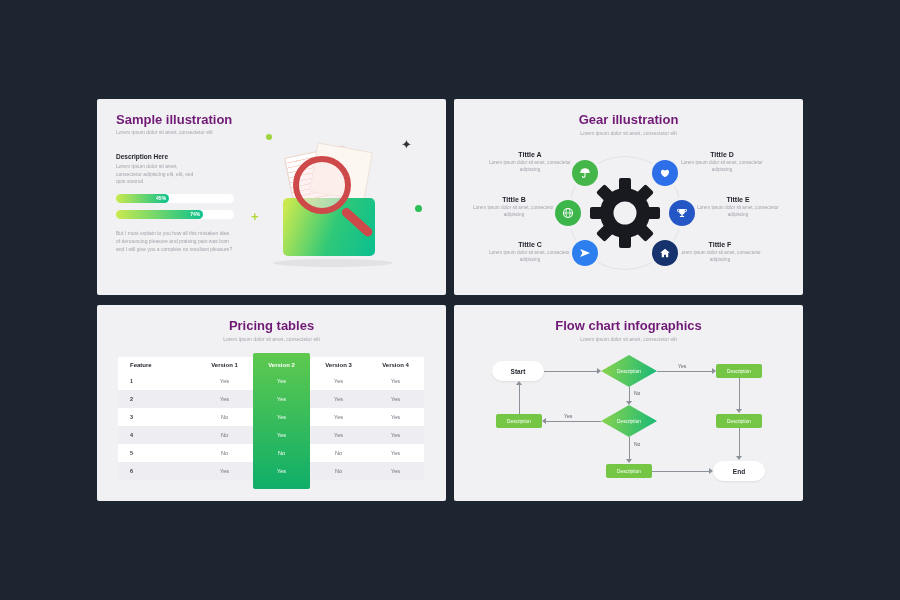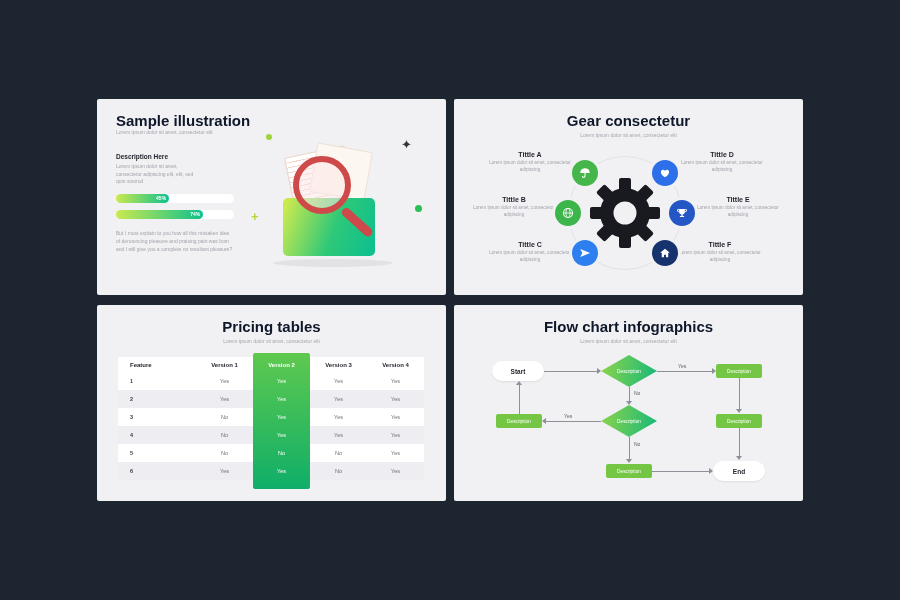--- a/index.html
+++ b/index.html
@@ -3,21 +3,21 @@
 <meta charset="utf-8">
 <style>
   * { margin:0; padding:0; box-sizing:border-box; }
   html,body { width:900px; height:600px; }
   body { background:#1d2531; font-family:"Liberation Sans",sans-serif; position:relative; overflow:hidden; }
 
   .deck { position:absolute; left:97px; top:99px; display:grid;
           grid-template-columns:349px 349px; grid-template-rows:196px 196px; gap:10px 8px; }
   .slide { background:#f1f1f4; position:relative; overflow:hidden; border-radius:2px; }
 
-  .s-title { font-size:15px; font-weight:bold; color:#0f172a; }
+  .s-title { font-size:13px; font-weight:bold; color:#701a75; }
   .s-title.center { text-align:center; margin-top:13px; }
   .s-sub { font-size:5px; color:#a3a7af; }
   .s-sub.center { text-align:center; margin-top:3px; }
 
   
   .s1-title { position:absolute; left:19px; top:13px; }
   .s1-sub { position:absolute; left:19px; top:30px; }
   .s1-col { position:absolute; left:19px; top:54px; width:118px; }
   .s1-desc-label { font-size:6.5px; font-weight:bold; color:#23262e; }
   .s1-desc-text { margin-top:3px; width:86px; font-size:5px; color:#a0a4ab; line-height:1.5; }
@@ -123,21 +123,21 @@
       <div class="glass"></div>
       <div class="glass-handle"></div>
       <div class="spark-star">✦</div>
       <div class="spark-dot-green"></div>
       <div class="spark-dot-lime"></div>
       <div class="spark-plus">+</div>
     </div>
   </div>
 
   <div class="slide">
-    <div class="s-title center">Gear consectetur</div>
+    <div class="s-title center">Gear illustration</div>
     <div class="s-sub center">Lorem ipsum dolor sit amet, consectetur elit</div>
 
     <div class="g-ring"></div>
 
     <svg class="gear-svg" width="76" height="76" viewBox="0 0 76 76">
       <g fill="#191a1f">
         <rect x="32" y="3" width="12" height="14" rx="2"></rect>
         <rect x="32" y="3" width="12" height="14" rx="2" transform="rotate(45 38 38)"></rect>
         <rect x="32" y="3" width="12" height="14" rx="2" transform="rotate(90 38 38)"></rect>
         <rect x="32" y="3" width="12" height="14" rx="2" transform="rotate(135 38 38)"></rect>

